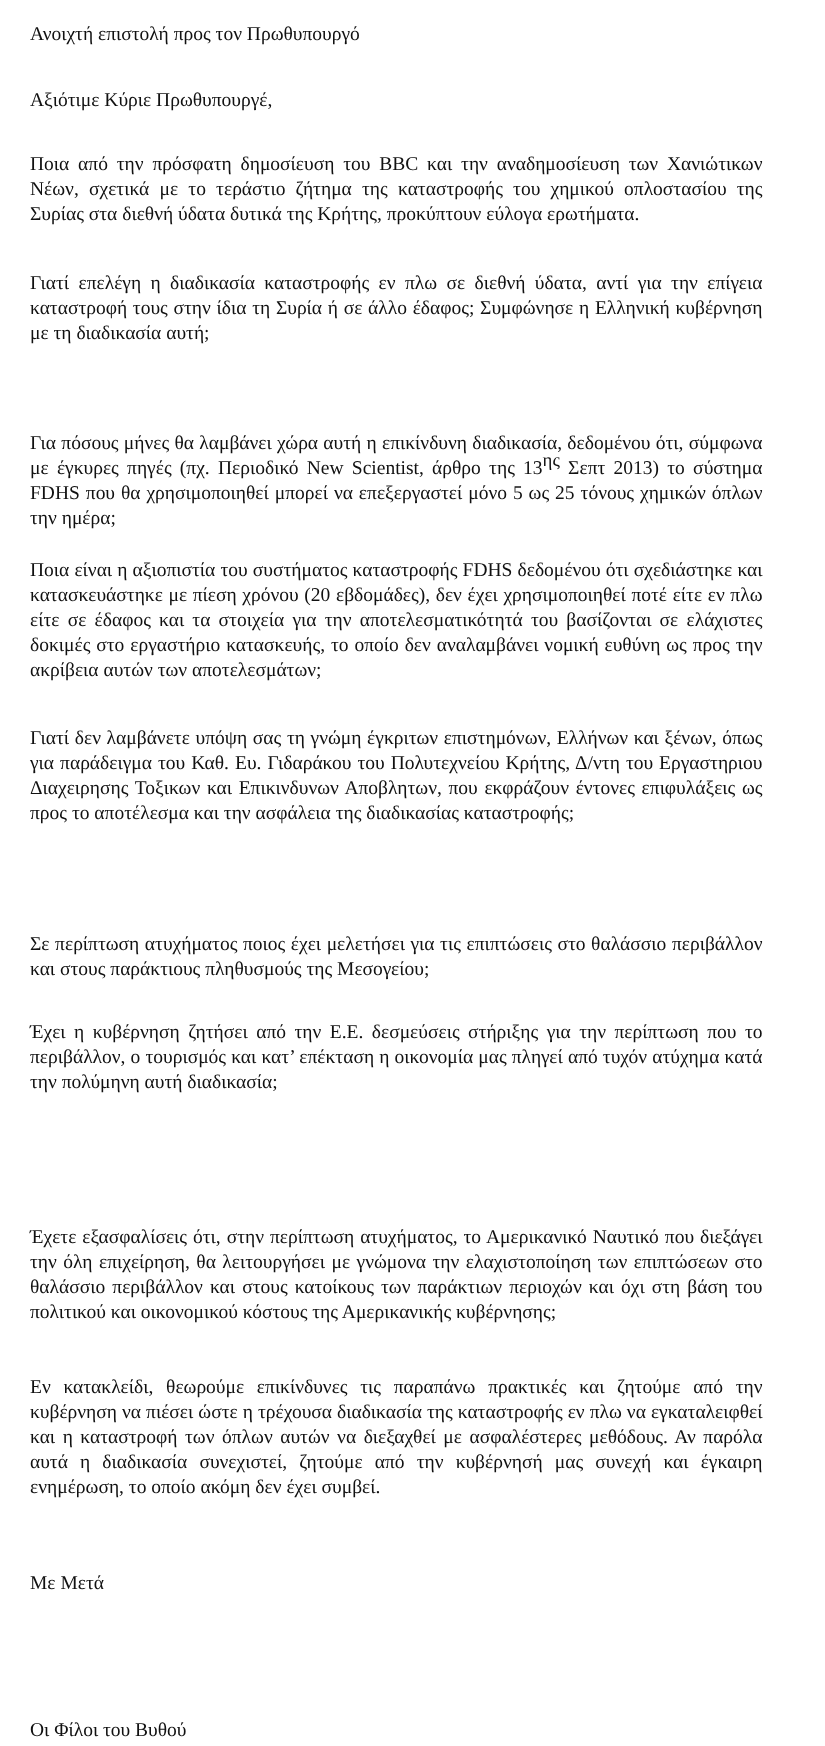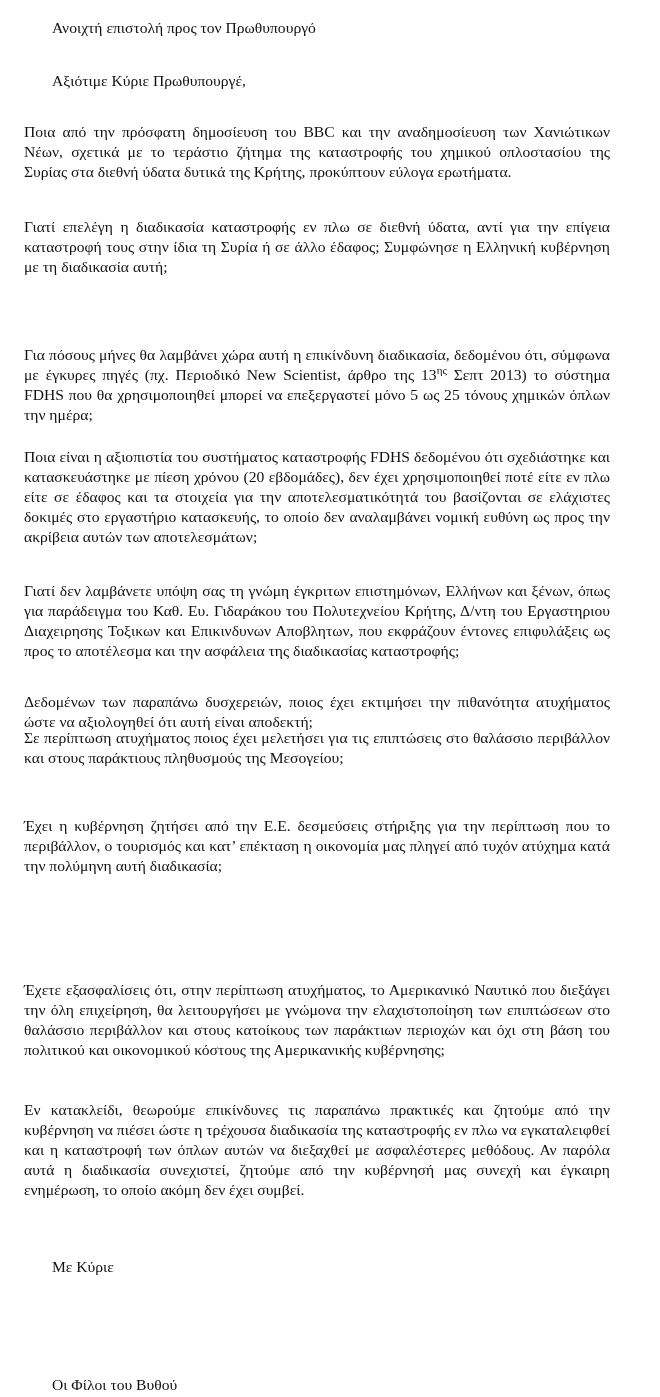--- a/index.html
+++ b/index.html
@@ -7,36 +7,35 @@
     width: 660px; height: 1397px; overflow: hidden;
     font-family: "Liberation Serif", "DejaVu Serif", serif;
     color: #111111;
   }
   .page { position: relative; width: 660px; height: 1397px; }
   .blk {
     position: absolute; left: 24px; width: 586px;
     font-size: 15.6px; line-height: 20px;
     text-align: justify; margin: 0;
   }
-  .left { text-align: left; margin-left: 28px; }
-  sup { font-size: 11px; line-height: 0; }
+  .left { text-align: left; }
+  sup { font-size: 15px; line-height: 0; }
 </style>
 </head>
 <body>
 
 <div class="page">
   <p class="blk left" style="top:18px">Ανοιχτή επιστολή προς τον Πρωθυπουργό</p>
   <p class="blk left" style="top:71px">Αξιότιμε Κύριε Πρωθυπουργέ,</p>
 
   <p class="blk" style="top:122px">Ποια από την πρόσφατη δημοσίευση του BBC και την αναδημοσίευση των Χανιώτικων Νέων, σχετικά με το τεράστιο ζήτημα της καταστροφής του χημικού οπλοστασίου της Συρίας στα διεθνή ύδατα δυτικά της Κρήτης, προκύπτουν εύλογα ερωτήματα.</p>
   <p class="blk" style="top:217px">Γιατί επελέγη η διαδικασία καταστροφής εν πλω σε διεθνή ύδατα, αντί για την επίγεια καταστροφή τους στην ίδια τη Συρία ή σε άλλο έδαφος; Συμφώνησε η Ελληνική κυβέρνηση με τη διαδικασία αυτή;</p>
   <p class="blk" style="top:345px"><span>Για πόσους μήνες θα λαμβάνει χώρα αυτή η επικίνδυνη διαδικασία, δεδομένου ότι, σύμφωνα με έγκυρες πηγές (πχ. Περιοδικό New Scientist, άρθρο της 13</span><sup>ης</sup><span> Σεπτ 2013) το σύστημα FDHS που θα χρησιμοποιηθεί μπορεί να επεξεργαστεί μόνο 5 ως 25 τόνους χημικών όπλων την ημέρα;</span></p>
   <p class="blk" style="top:447px">Ποια είναι η αξιοπιστία του συστήματος καταστροφής FDHS δεδομένου ότι σχεδιάστηκε και κατασκευάστηκε με πίεση χρόνου (20 εβδομάδες), δεν έχει χρησιμοποιηθεί ποτέ είτε εν πλω είτε σε έδαφος και τα στοιχεία για την αποτελεσματικότητά του βασίζονται σε ελάχιστες δοκιμές στο εργαστήριο κατασκευής, το οποίο δεν αναλαμβάνει νομική ευθύνη ως προς την ακρίβεια αυτών των αποτελεσμάτων;</p>
   <p class="blk" style="top:581px">Γιατί δεν λαμβάνετε υπόψη σας τη γνώμη έγκριτων επιστημόνων, Ελλήνων και ξένων, όπως για παράδειγμα του Καθ. Ευ. Γιδαράκου του Πολυτεχνείου Κρήτης, Δ/ντη του Εργαστηριου Διαχειρησης Τοξικων και Επικινδυνων Αποβλητων, που εκφράζουν έντονες επιφυλάξεις ως προς το αποτέλεσμα και την ασφάλεια της διαδικασίας καταστροφής;</p>
-  <p class="blk" style="top:692px">Δεδομένων των παραπάνω δυσχερειών, ποιος έχει εκτιμήσει την πιθανότητα ατυχήματος ώστε να αξιολογηθεί ότι αυτή είναι αποδεκτή;</p>
-  <p class="blk" style="top:728px">Σε περίπτωση ατυχήματος ποιος έχει μελετήσει για τις επιπτώσεις στο θαλάσσιο περιβάλλον και στους παράκτιους πληθυσμούς της Μεσογείου;</p>
+  <p class="blk" style="top:746px">Σε περίπτωση ατυχήματος ποιος έχει μελετήσει για τις επιπτώσεις στο θαλάσσιο περιβάλλον και στους παράκτιους πληθυσμούς της Μεσογείου;</p>
   <p class="blk" style="top:816px">Έχει η κυβέρνηση ζητήσει από την Ε.Ε. δεσμεύσεις στήριξης για την περίπτωση που το περιβάλλον, ο τουρισμός και κατ’ επέκταση η οικονομία μας πληγεί από τυχόν ατύχημα κατά την πολύμηνη αυτή διαδικασία;</p>
   <p class="blk" style="top:980px">Έχετε εξασφαλίσεις ότι, στην περίπτωση ατυχήματος, το Αμερικανικό Ναυτικό που διεξάγει την όλη επιχείρηση, θα λειτουργήσει με γνώμονα την ελαχιστοποίηση των επιπτώσεων στο θαλάσσιο περιβάλλον και στους κατοίκους των παράκτιων περιοχών και όχι στη βάση του πολιτικού και οικονομικού κόστους της Αμερικανικής κυβέρνησης;</p>
   <p class="blk" style="top:1100px">Εν κατακλείδι, θεωρούμε επικίνδυνες τις παραπάνω πρακτικές και ζητούμε από την κυβέρνηση να πιέσει ώστε η τρέχουσα διαδικασία της καταστροφής εν πλω να εγκαταλειφθεί και η καταστροφή των όπλων αυτών να διεξαχθεί με ασφαλέστερες μεθόδους. Αν παρόλα αυτά η διαδικασία συνεχιστεί, ζητούμε από την κυβέρνησή μας συνεχή και έγκαιρη ενημέρωση, το οποίο ακόμη δεν έχει συμβεί.</p>
 
-  <p class="blk left" style="top:1257px">Με Κύριε</p>
+  <p class="blk left" style="top:1257px">Με Μετά</p>
   <p class="blk left" style="top:1375px">Οι Φίλοι του Βυθού</p>
 </div>
 
 </body></html>

